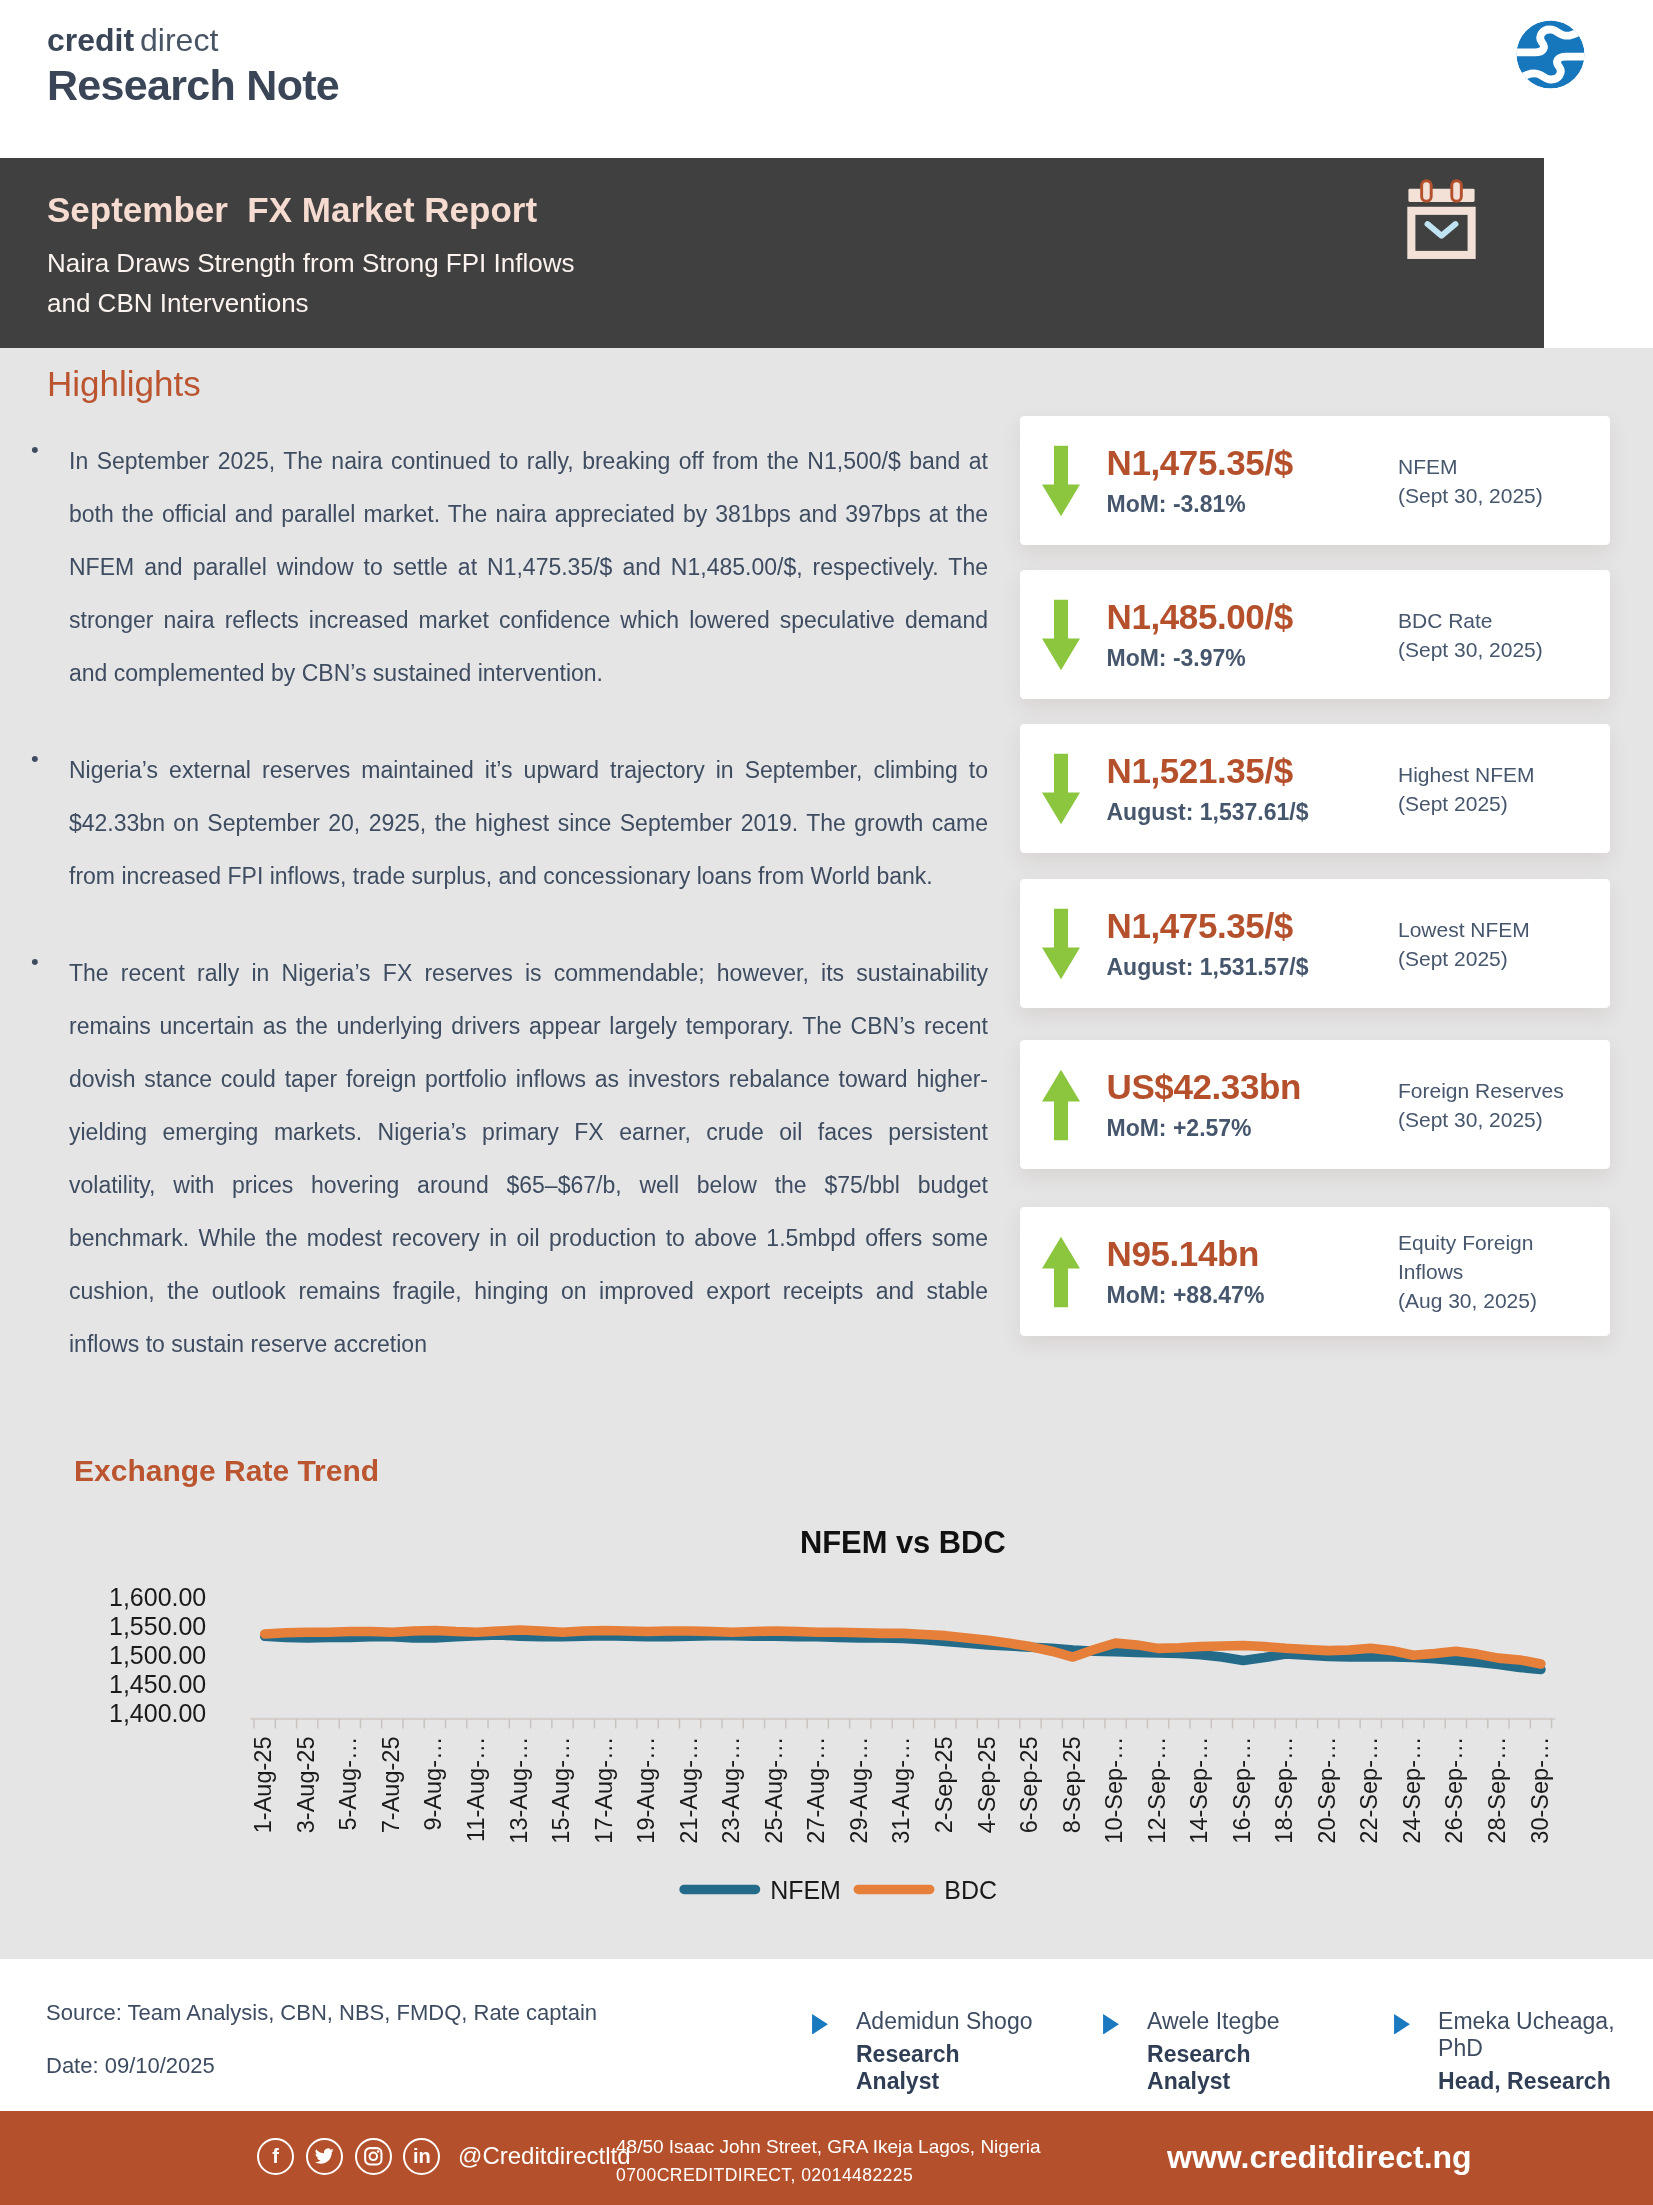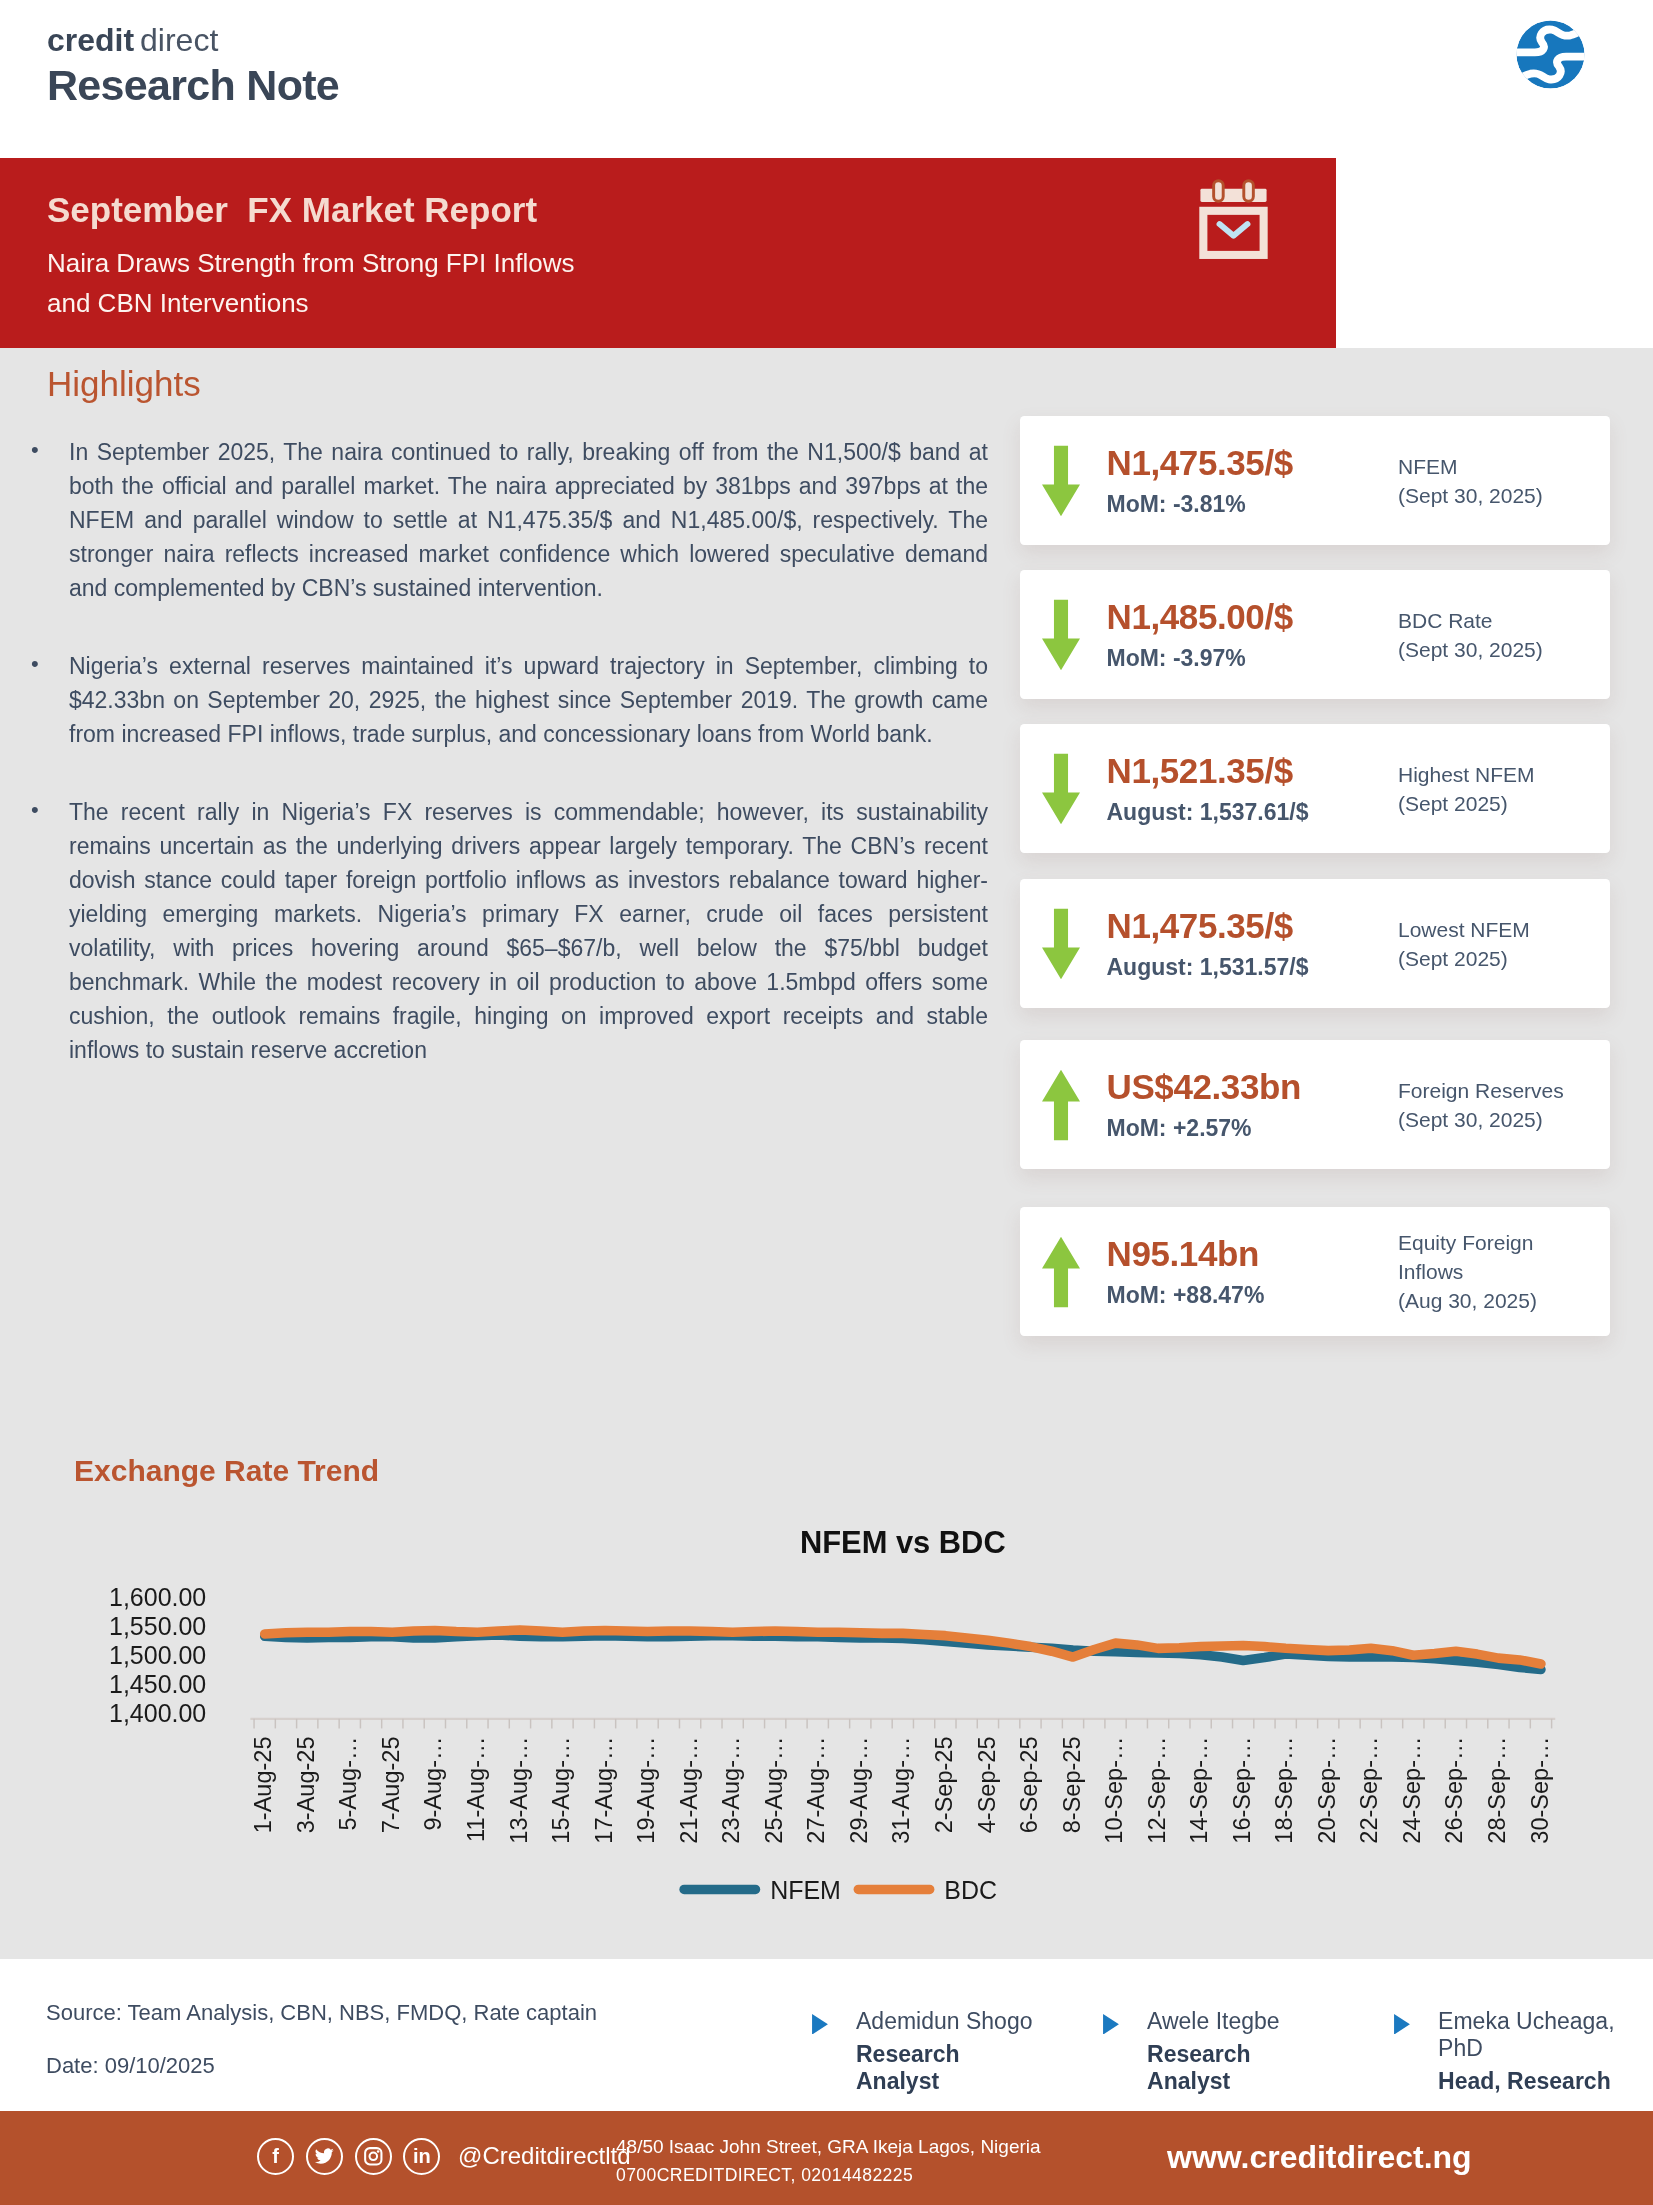--- a/index.html
+++ b/index.html
@@ -9,32 +9,32 @@
   
   .topbar{position:absolute;left:0;top:0;width:1654px;height:158px;background:#ffffff;}
   .brand{position:absolute;left:47px;top:22px;color:#3a4657;}
   .brand-line1{font-size:32px;letter-spacing:0;}
   .brand-line1 .b1{font-weight:700;}
   .brand-line1 .b2{font-weight:400;margin-left:5.9px;opacity:.92;}
   .brand-line2{font-size:43px;font-weight:700;letter-spacing:-0.7px;margin-top:1.5px;}
   .brand-mark{position:absolute;right:68px;top:19px;width:71px;height:71px;}
 
   
-  .banner{position:absolute;left:0;top:158px;width:1336px;height:190px;background:#b91c1c;}
+  .banner{position:absolute;left:0;top:158px;width:1544px;height:190px;background:#404040;}
   .banner h1{position:absolute;left:47px;top:32px;margin:0;font-size:35px;font-weight:700;color:#f5dbd0;white-space:pre-wrap;}
   .banner .sub{position:absolute;left:47px;top:85px;margin:0;font-size:26px;line-height:40px;font-weight:400;color:#fdf4ef;}
   .cal{position:absolute;right:65px;top:19px;width:75px;height:85px;}
 
   
   .main{position:absolute;left:0;top:348px;width:1654px;height:1611px;background:#e5e5e5;}
   .hl{position:absolute;left:47px;top:16px;margin:0;font-size:35px;font-weight:500;color:#ba5530;}
   .bullets{position:absolute;left:31px;top:87px;width:957px;}
   .bullet{display:flex;margin-bottom:44px;}
   .bullet .dot{flex:0 0 38px;font-size:22px;color:#3e4c61;padding-top:2.2px;}
-  .bullet p{flex:1;margin:0;font-size:23px;line-height:34px;color:#3e4c61;text-align:justify;}
+  .bullet p{flex:1;margin:0;font-size:23px;line-height:53px;color:#3e4c61;text-align:justify;}
 
   
   .cards{position:absolute;left:1020px;top:0;width:590px;height:1044px;}
   .card{position:absolute;left:0;width:590px;height:129px;background:#ffffff;border-radius:4.4px;
         box-shadow:0 8.8px 19px rgba(128,94,80,0.12);display:flex;align-items:center;
         padding:0 19px 0 22px;box-sizing:border-box;}
   .card .arrow{flex:0 0 38px;height:72px;}
   .card .arrow svg{width:38px;height:72px;display:block;}
   .card .vals{flex:1;margin-left:26.5px;}
   .card .value{font-size:35px;font-weight:700;color:#b5502c;letter-spacing:-0.4px;}

